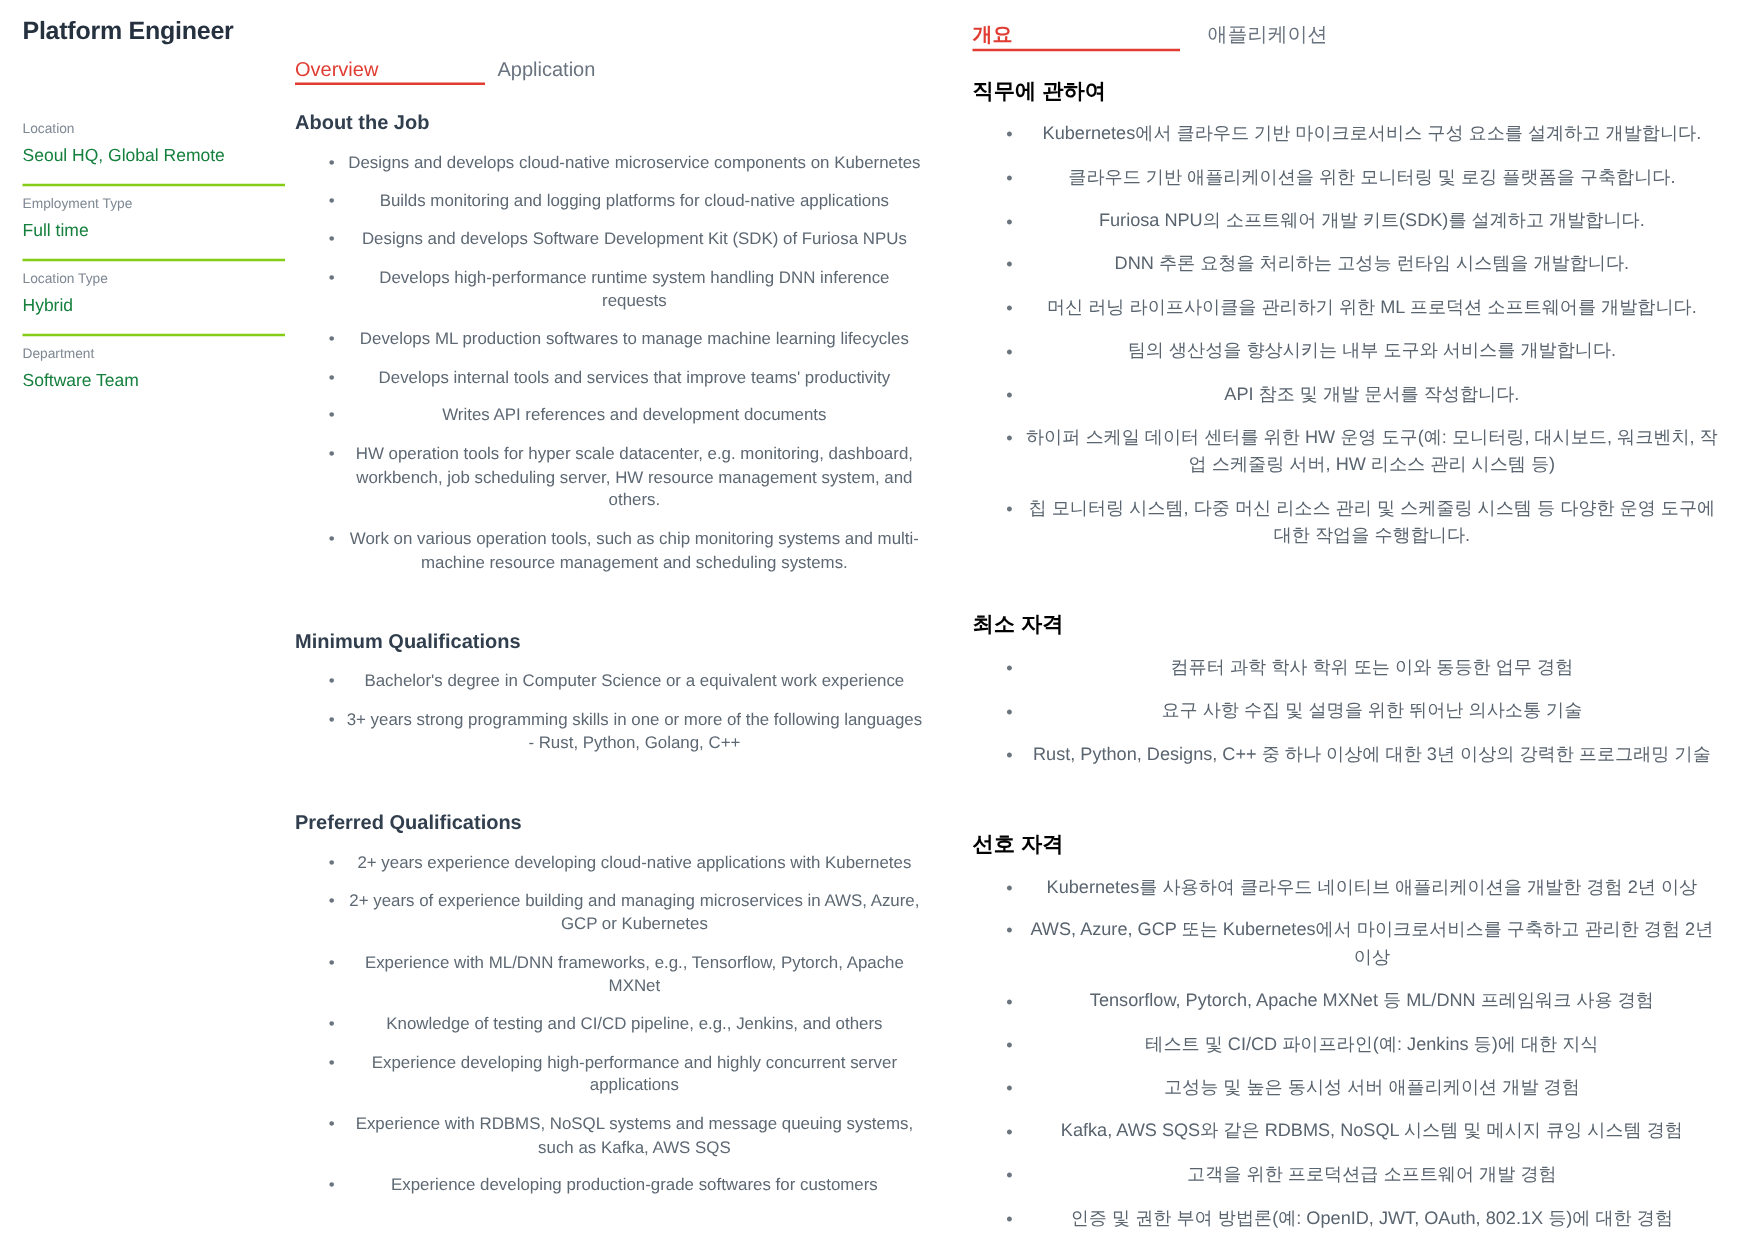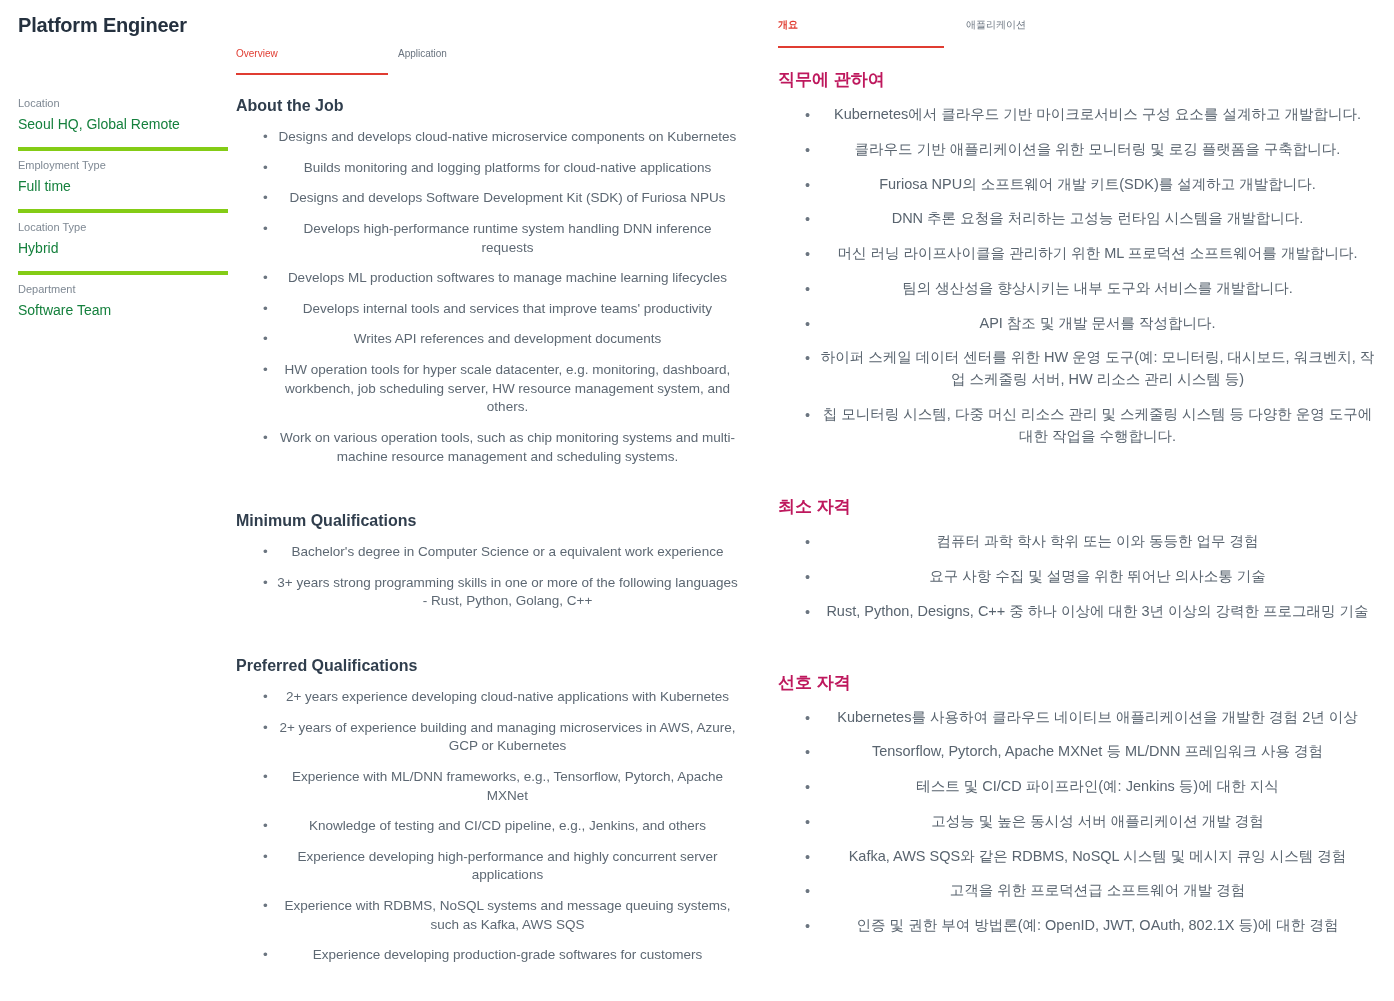--- a/index.html
+++ b/index.html
@@ -8,47 +8,47 @@
   body {
     font-family:"Liberation Sans", sans-serif;
     color:#5d6873;
     width:1394px; min-height:1001px;
   }
   .page { display:flex; align-items:flex-start; padding:14px 0 30px 18px; width:1394px; }
 
   
   .sidebar { width:210px; flex:none; }
   .job-title { margin:0 0 52px 0; font-size:20px; font-weight:700; color:#25313f; letter-spacing:-0.2px; }
-  .meta-item { padding:8px 0 15px 0; border-bottom:4px solid #84cc16; }
+  .meta-item { padding:8px 0 15px 0; border-bottom:2px solid #84cc16; }
   .meta-item:last-child { border-bottom:none; }
   .meta-label { font-size:11px; color:#7e8893; margin-bottom:7px; }
   .meta-value { font-size:14px; color:#15803d; }
 
   
   .col { flex:none; }
   .col-en { width:502px; margin-left:8px; padding-top:34px; }
   .col-ko { width:598px; margin-left:40px; padding-top:4px; }
 
   
   .tabs { display:flex; }
-  .tab { font-size:10px; color:#69737f; padding-bottom:14px; border-bottom:2px solid transparent; cursor:pointer; }
+  .tab { font-size:16px; color:#69737f; border-bottom:2px solid transparent; cursor:pointer; }
   .col-en .tab { width:152px; margin-right:10px; }
   .col-ko .tab { width:166px; margin-right:22px; }
   .tab.active { color:var(--accent); border-bottom-color:var(--accent); }
   .col-ko .tab.active { font-weight:700; }
 
   
   .sections { margin-top:22px; }
   .col-ko .sections { margin-top:20px; }
   .section + .section { margin-top:0; }
   .col-en .section { margin-bottom:46px; }
   .col-ko .section { margin-bottom:48px; }
   .section:last-child { margin-bottom:0; }
   .section-heading { margin:0 0 13px 0; font-size:16px; font-weight:700; color:#303e4d; }
-  .col-ko .section-heading { font-size:17px; color:#be185d; }
+  .col-ko .section-heading { font-size:17px; color:#000000; }
 
   ul.bullets { list-style:none; margin:0; padding:0 0 0 27px; }
   li.bullet { position:relative; padding-left:14px; margin-bottom:12px; font-size:13.5px; line-height:1.38; color:#5d6873;text-align:center; }
   .col-ko li.bullet { font-size:14.5px; line-height:1.5; margin-bottom:13px; color:#59646f; }
   li.bullet:last-child { margin-bottom:0; }
   li.bullet::before { content:"\2022"; position:absolute; left:0; top:0; color:#6b7580; }
   .col-ko li.bullet::before { top:1px; }
 </style>
 </head>
 <body>
@@ -143,20 +143,21 @@
           <ul class="bullets">
             <li class="bullet">컴퓨터 과학 학사 학위 또는 이와 동등한 업무 경험</li>
             <li class="bullet">요구 사항 수집 및 설명을 위한 뛰어난 의사소통 기술</li>
             <li class="bullet">Rust, Python, Designs, C++ 중 하나 이상에 대한 3년 이상의 강력한 프로그래밍 기술</li>
           </ul>
         </section>
         <section class="section">
           <h3 class="section-heading">선호 자격</h3>
           <ul class="bullets">
             <li class="bullet">Kubernetes를 사용하여 클라우드 네이티브 애플리케이션을 개발한 경험 2년 이상</li>
+            <li class="bullet">AWS, Azure, GCP 또는 Kubernetes에서 마이크로서비스를 구축하고 관리한 경험 2년 이상</li>
             <li class="bullet">Tensorflow, Pytorch, Apache MXNet 등 ML/DNN 프레임워크 사용 경험</li>
             <li class="bullet">테스트 및 CI/CD 파이프라인(예: Jenkins 등)에 대한 지식</li>
             <li class="bullet">고성능 및 높은 동시성 서버 애플리케이션 개발 경험</li>
             <li class="bullet">Kafka, AWS SQS와 같은 RDBMS, NoSQL 시스템 및 메시지 큐잉 시스템 경험</li>
             <li class="bullet">고객을 위한 프로덕션급 소프트웨어 개발 경험</li>
             <li class="bullet">인증 및 권한 부여 방법론(예: OpenID, JWT, OAuth, 802.1X 등)에 대한 경험</li>
           </ul>
         </section>
       </div>
   </main>

